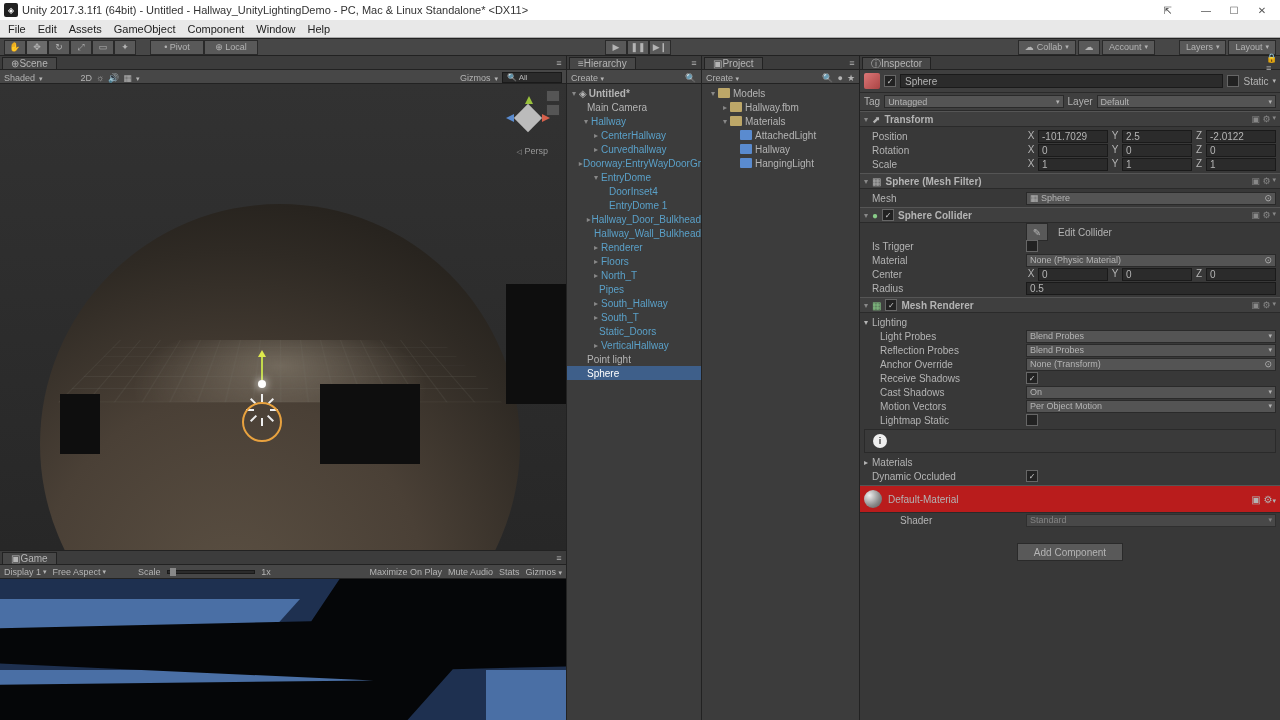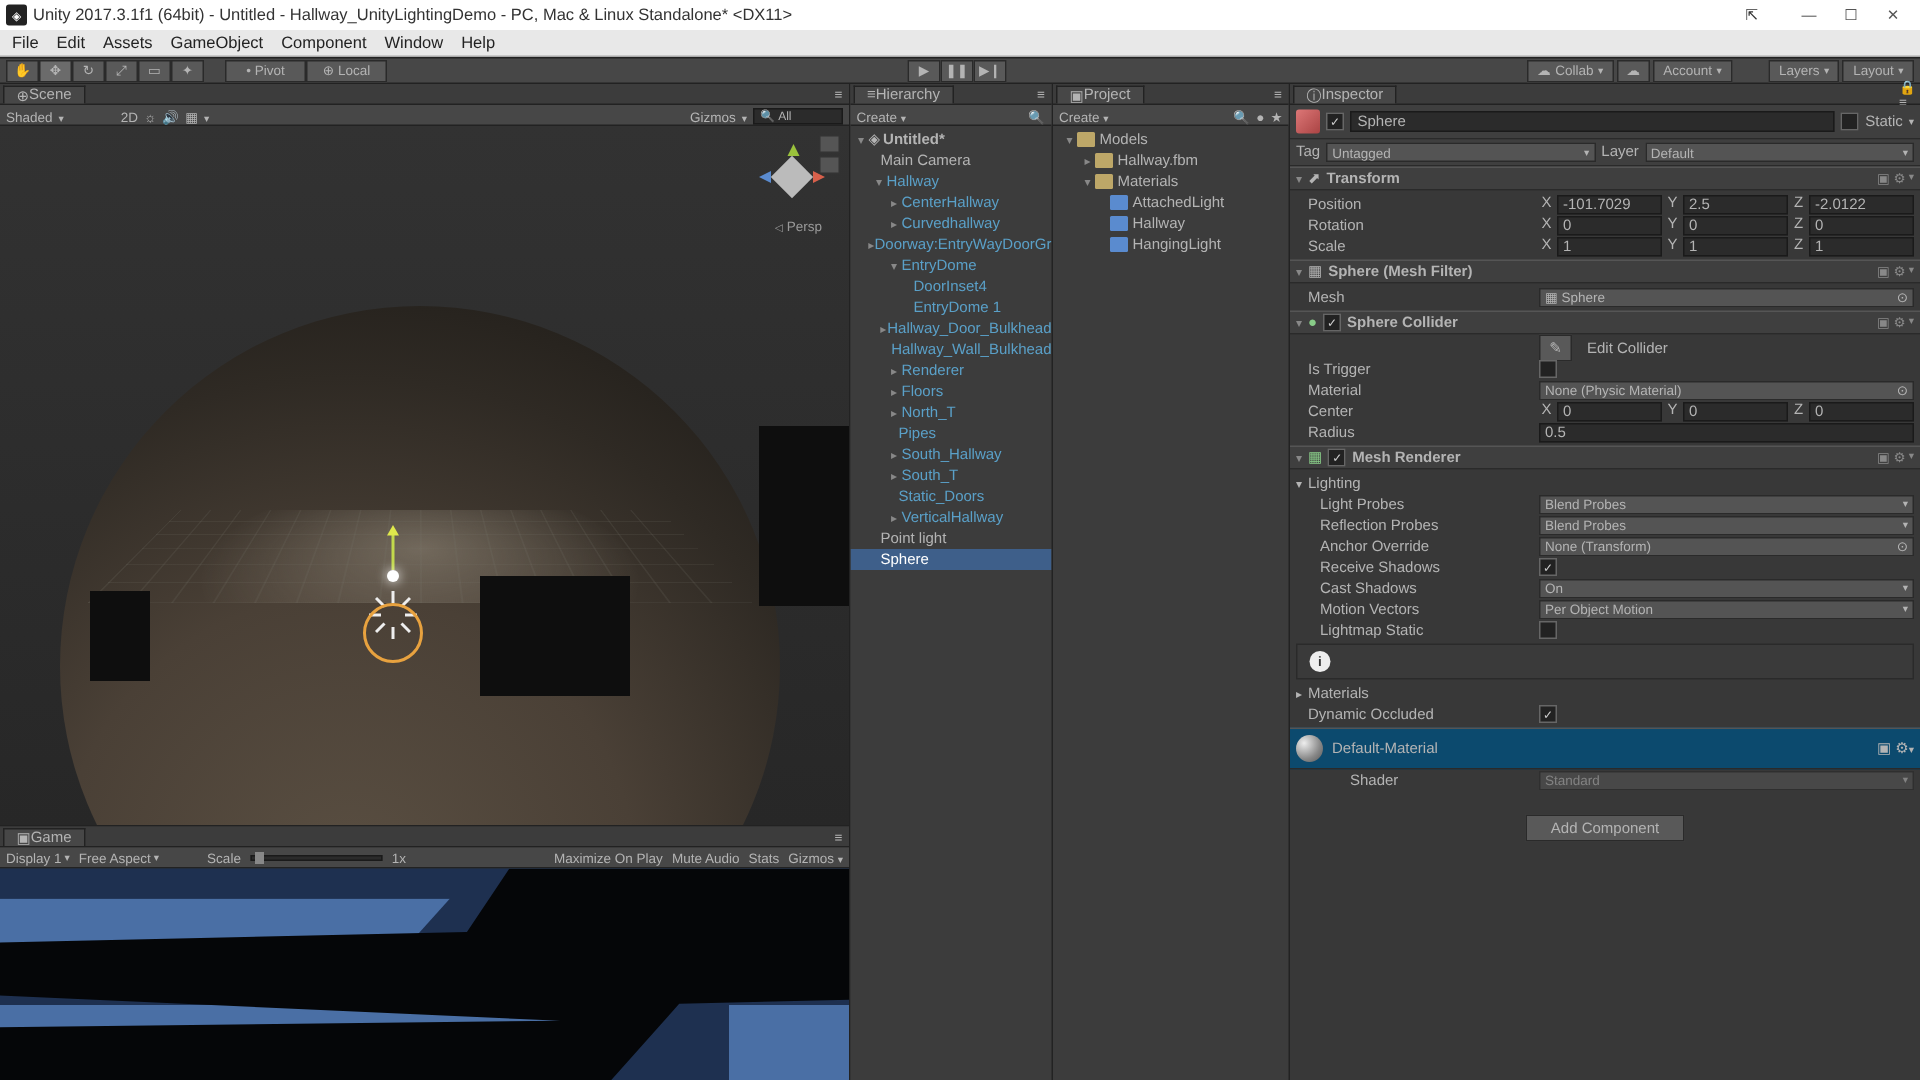--- a/index.html
+++ b/index.html
@@ -101,21 +101,21 @@
 .prop-row{display:flex;align-items:center;height:14px;gap:4px;}
 .prop-row .lbl{width:158px;padding-left:8px;}
 .prop-row .lbl.sub{padding-left:16px;}
 .vrow{display:flex;flex:1;gap:2px;}
 .axis-lbl{width:10px;text-align:center;}
 .num-field{background:#2b2b2b;border:1px solid #1a1a1a;flex:1;height:13px;padding:0 3px;display:flex;align-items:center;}
 .wide-field{background:#545454;border:1px solid #2a2a2a;flex:1;height:13px;padding:0 3px;display:flex;align-items:center;font-size:9px;justify-content:space-between;}
 .wide-btn{background:#595959;border:1px solid #2a2a2a;height:18px;padding:0 16px;display:flex;align-items:center;}
 .info-row{display:flex;align-items:center;gap:6px;padding:4px 8px;background:#3a3a3a;margin:2px 0;border:1px solid #2a2a2a;font-size:9px;}
 .info-row .info-icon{width:14px;height:14px;border-radius:50%;background:#eee;color:#333;display:flex;align-items:center;justify-content:center;font-weight:bold;}
-.mat-row{display:flex;align-items:center;gap:6px;padding:4px;background:#0c4a6e;text-align:right;}
+.mat-row{display:flex;align-items:center;gap:6px;padding:4px;background:#b91c1c;text-align:right;}
 .mat-ball{width:18px;height:18px;border-radius:50%;background:radial-gradient(circle at 30% 30%,#eee,#888 60%,#555);}
 .sceneview-icons{position:absolute;right:6px;top:6px;display:flex;flex-direction:column;gap:2px;}
 .sceneview-icons div{width:14px;height:12px;background:#555;border:1px solid #333;}
 .slider{flex:1;height:4px;background:#2b2b2b;border:1px solid #1a1a1a;position:relative;}
 .slider .thumb{position:absolute;left:2px;top:-3px;width:6px;height:8px;background:#888;}
 </style>
 </head>
 <body>
 
 <div class="titlebar">

